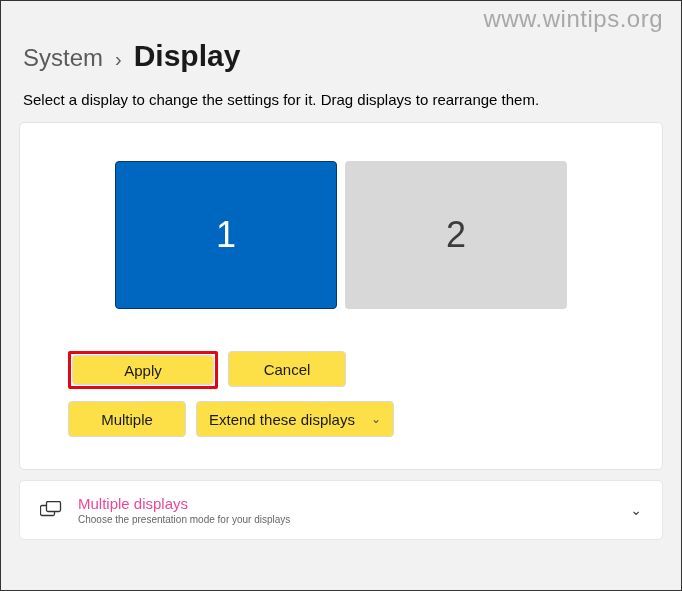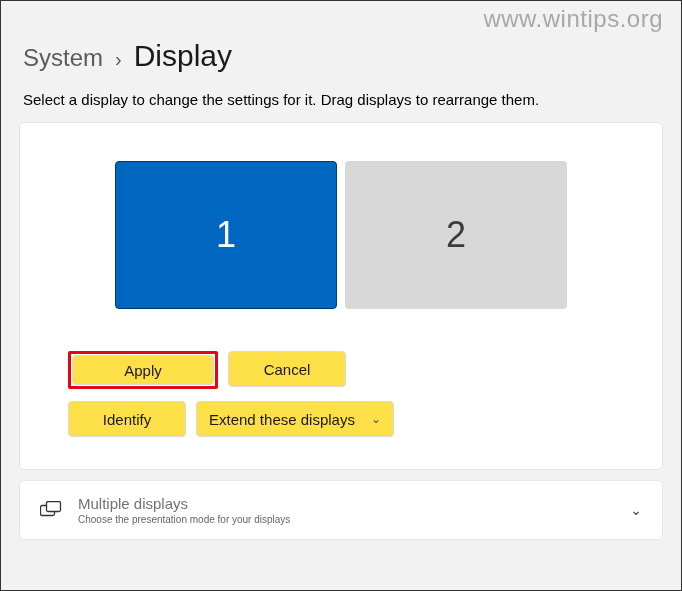--- a/index.html
+++ b/index.html
@@ -35,21 +35,21 @@
     font-size: 24px;
     color: #5b5b5b;
     font-weight: 400;
   }
   .bc-sep {
     font-size: 20px;
     color: #5b5b5b;
   }
   .bc-current {
     font-size: 30px;
-    font-weight: 400;
+    font-weight: 700;
     color: #1a1a1a;
   }
   .helper {
     padding: 10px 22px 14px 22px;
     font-size: 15px;
     color: #000000;
   }
   .card {
     margin: 0 18px;
     background: #ffffff;
@@ -116,21 +116,21 @@
     border: 1px solid #e7e7e7;
     border-radius: 5px;
     display: flex;
     align-items: center;
     padding: 14px 20px;
     gap: 16px;
   }
   .section-icon svg { display:block; }
   .section-text .title {
     font-size: 15px;
-    color: #737373;
+    color: #ec4899;
   }
   .section-text .sub {
     font-size: 10px;
     color: #666666;
     margin-top: 2px;
   }
   .section-expand {
     margin-left: auto;
     font-size: 14px;
     color: #444;
@@ -162,21 +162,21 @@
   </div>
 
   <div class="btn-row">
     <div class="highlight-frame">
       <div class="btn">Apply</div>
     </div>
     <div class="btn btn-fixed">Cancel</div>
   </div>
 
   <div class="btn-row">
-    <div class="btn btn-fixed">Identify</div>
+    <div class="btn btn-fixed">Multiple</div>
     <div class="btn btn-select">
       <span>Extend these displays</span>
       <span class="chev">⌄</span>
     </div>
   </div>
 
 </div>
 
 <div class="section-card">
   <div class="section-icon">

